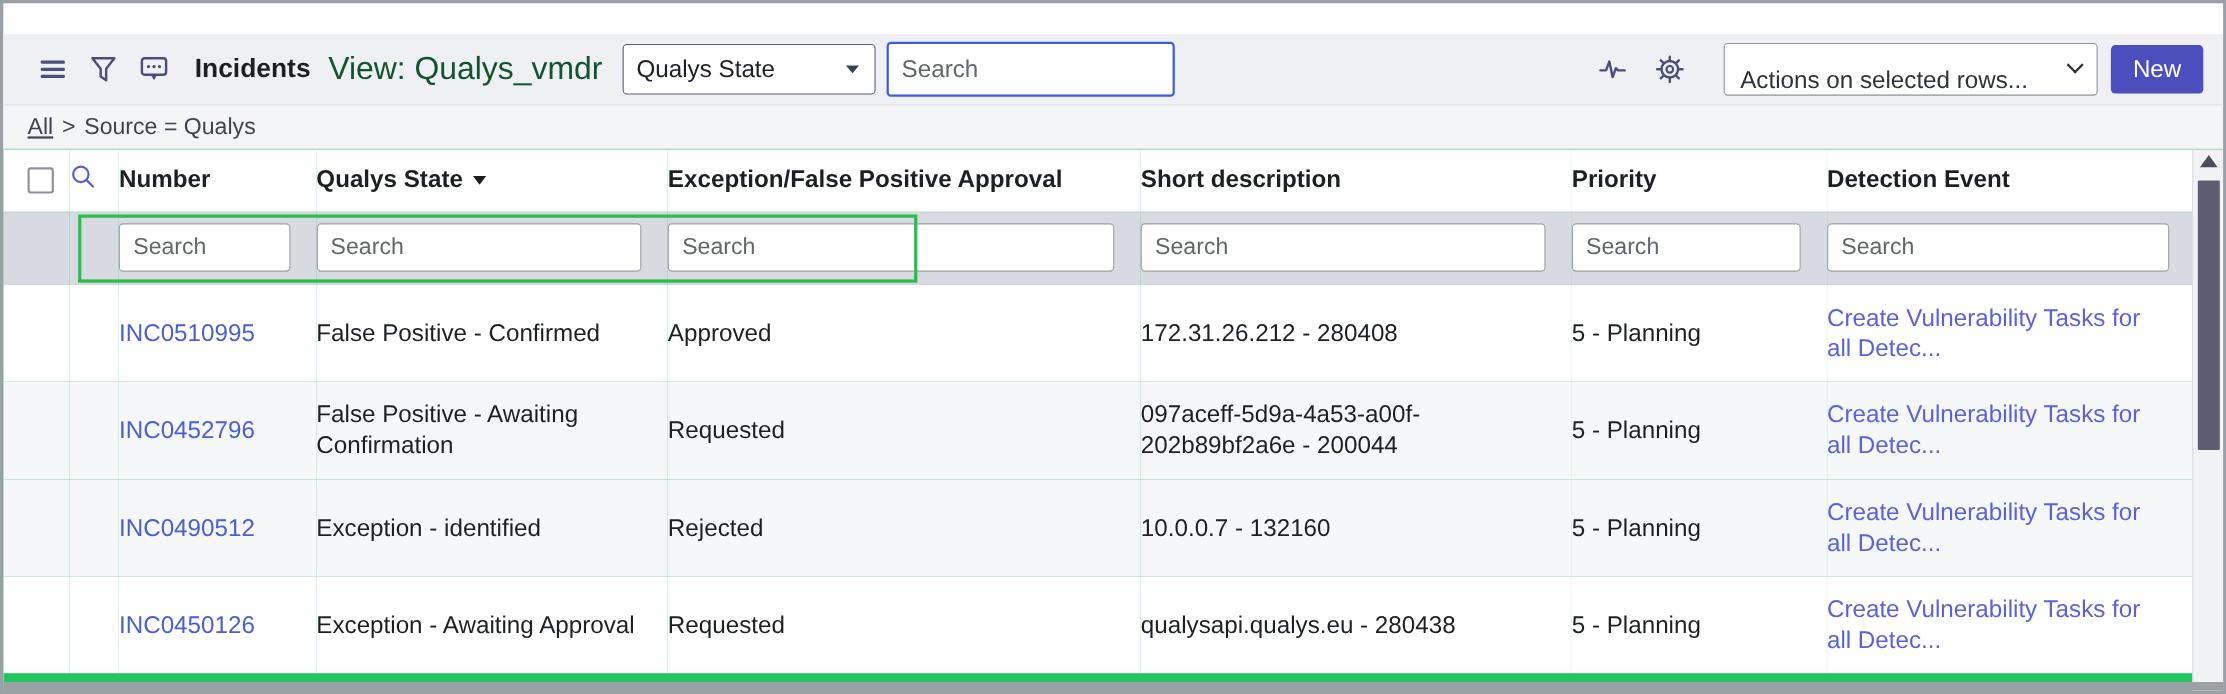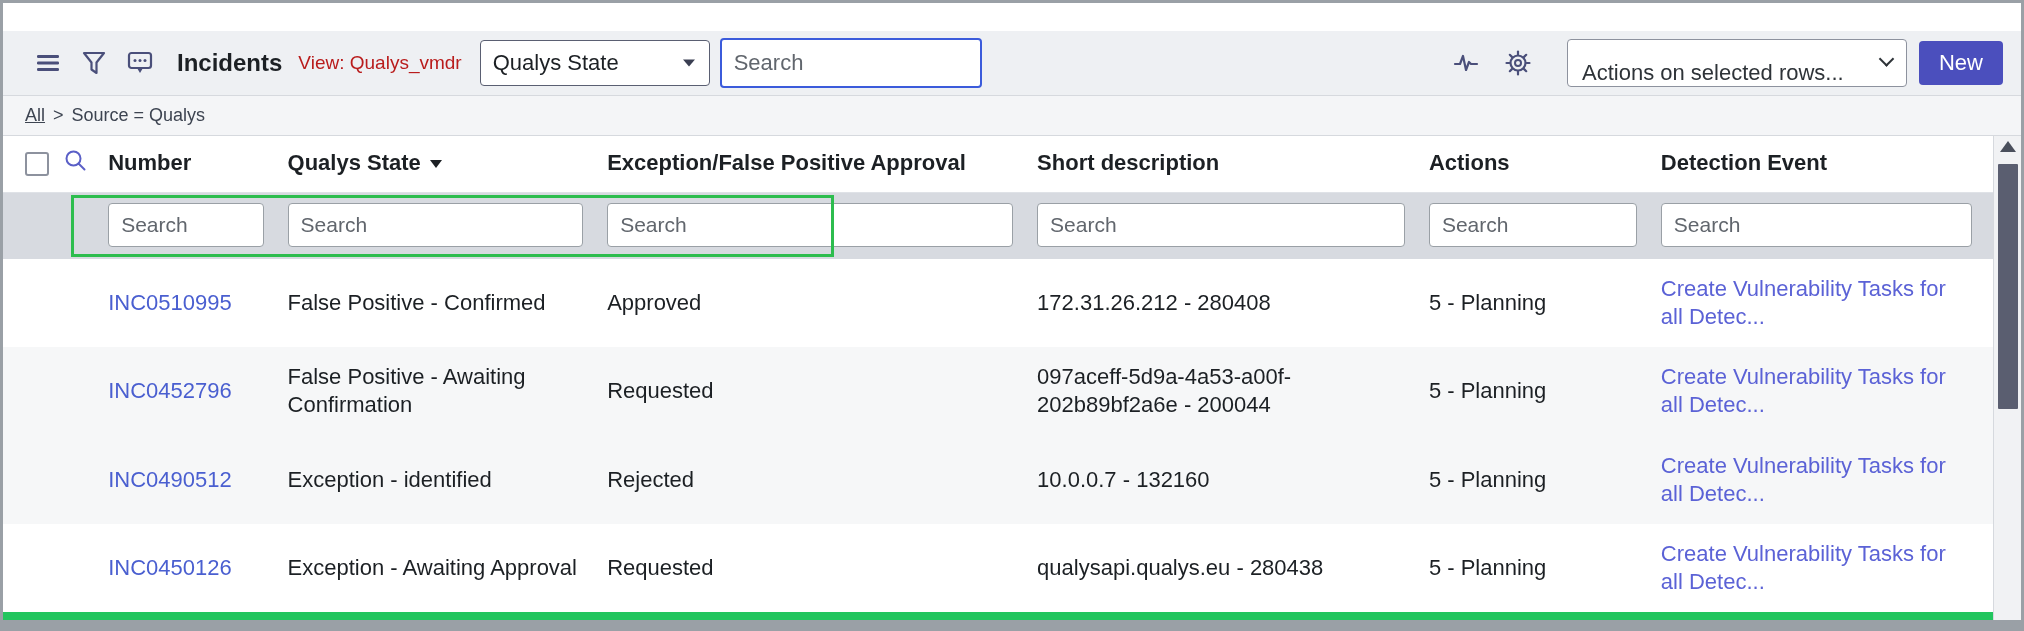--- a/index.html
+++ b/index.html
@@ -39,22 +39,22 @@
   .tb-icon svg { display: block; }
 
   .tb-title {
     font-size: 24px;
     font-weight: bold;
     color: #1c2024;
     margin-left: 14px;
     white-space: nowrap;
   }
   .tb-view {
-    font-size: 19px;
-    color: #b91c1c;
+    font-size: 29px;
+    color: #14532d;
     margin-left: 16px;
     white-space: nowrap;
   }
 
   .tb-select {
     margin-left: 18px;
     width: 230px; height: 46px;
     background: #ffffff;
     border: 1px solid #5a5f72;
     border-radius: 4px;
@@ -134,21 +134,21 @@
   }
 
   
   .breadcrumb {
     height: 40px;
     background: #f4f5f7;
     border-bottom: 1px solid #d6d9de;
     display: flex;
     align-items: center;
     padding: 0 22px;
-    font-size: 18px;
+    font-size: 21px;
     color: #3d4451;
     gap: 0;
   }
   .bc-all {
     color: #3d4451;
     text-decoration: underline;
     cursor: pointer;
   }
   .bc-sep { margin: 0 8px; color: #3d4451; }
 
@@ -422,21 +422,21 @@
           <th>
             <span>Qualys State</span><span class="sort-caret"></span>
           </th>
           <th>
             <span>Exception/False Positive Approval</span>
           </th>
           <th>
             <span>Short description</span>
           </th>
           <th>
-            <span>Actions</span>
+            <span>Priority</span>
           </th>
           <th>
             <span>Detection Event</span>
           </th>
         </tr>
 
         <tr class="filter-row">
           <td></td>
           <td></td>
           <td>

